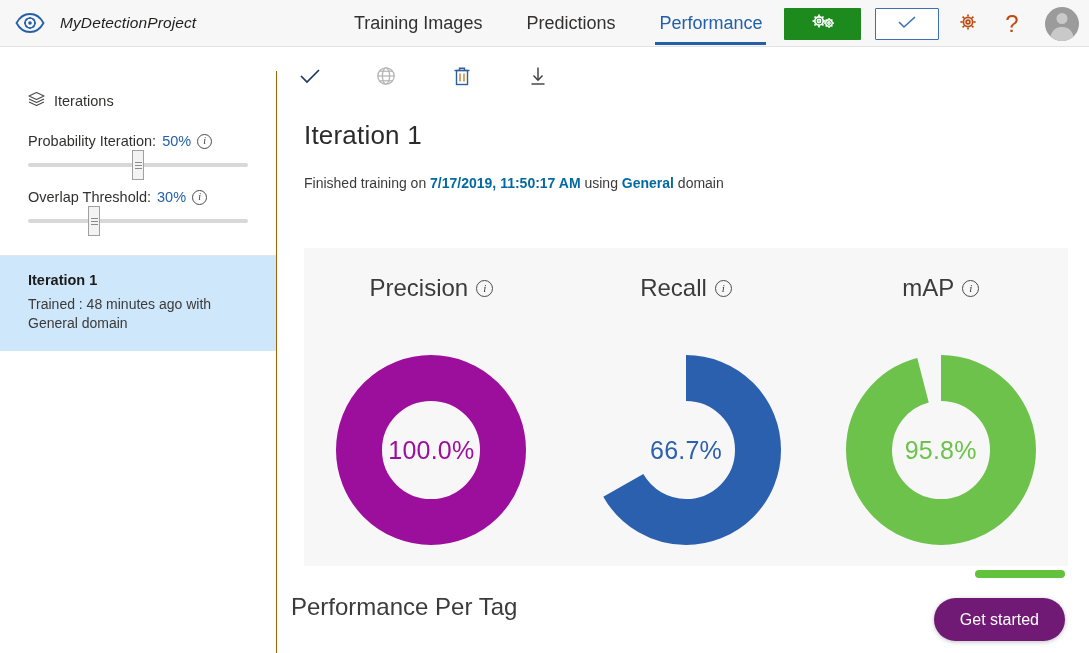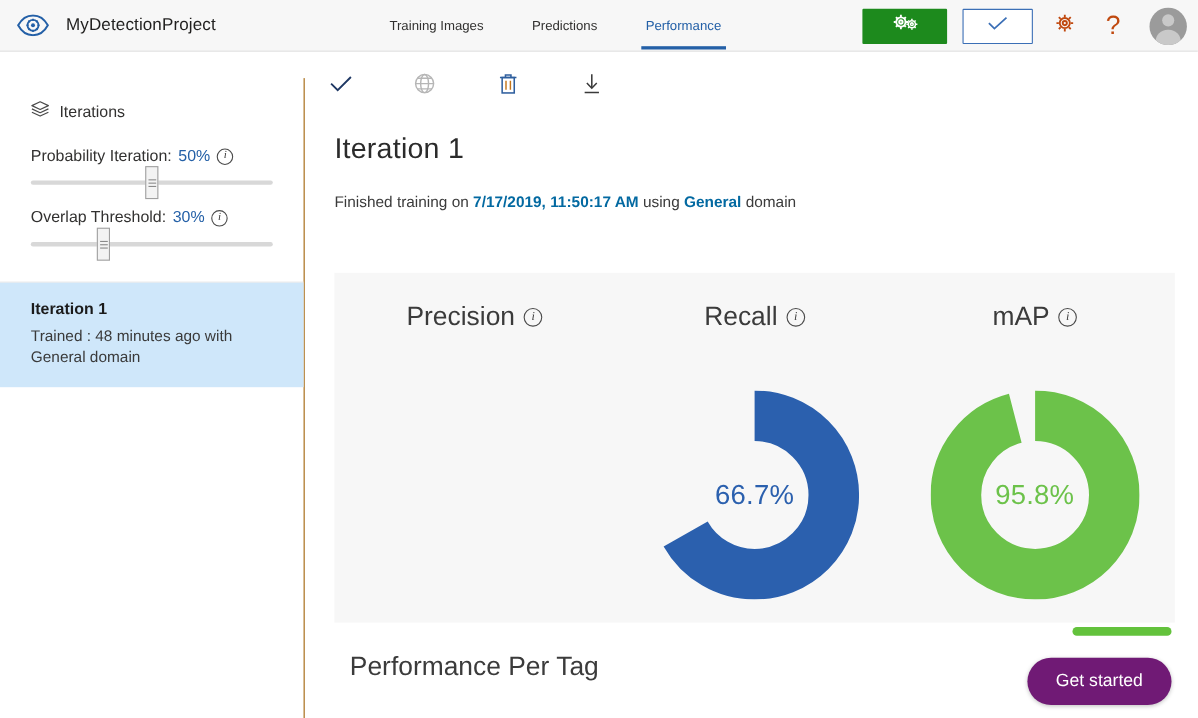--- a/index.html
+++ b/index.html
@@ -16,27 +16,27 @@
   
   .header {
     position:absolute; left:0; top:0; width:1089px; height:47px;
     background:#f7f7f7;
     border-bottom:1px solid #e2e2e2;
     display:flex; align-items:center;
   }
   .brand { display:flex; align-items:center; padding-left:14px; width:300px; }
   .brand-icon { width:32px; height:32px; display:flex; align-items:center; justify-content:center; }
   .brand-title {
-    font-size:15.5px; color:#201f1e; margin-left:14px; letter-spacing:.1px;
+    font-size:15.5px; color:#201f1e; margin-left:14px; letter-spacing:.1px;font-style:italic;
   }
 
   .nav { display:flex; align-items:stretch; height:47px; margin-left:32px; }
   .nav-tab {
     position:relative; display:flex; align-items:center; justify-content:center;
-    padding:0 22px; font-size:12px; color:#323130; cursor:pointer;
+    padding:0 22px; font-size:18px; color:#323130; cursor:pointer;
     height:47px;
   }
   .nav-tab.active { color:#2460a7; }
   .nav-tab.active::after {
     content:""; position:absolute; left:18px; right:18px; bottom:2px; height:3px;
     background:#2460a7;
   }
 
   .header-actions {
     position:absolute; right:10px; top:0; height:47px;
@@ -144,21 +144,21 @@
   .metric-title .info-circle { width:17px; height:17px; font-size:11px; }
   .donut { position:relative; margin-top:22px; }
   .donut svg { display:block; }
   .donut-val {
     position:absolute; left:0; right:0; top:0; bottom:0;
     display:flex; align-items:center; justify-content:center;
     font-size:25px; letter-spacing:.2px;
   }
 
   .perf-tag-title {
-    position:absolute; left:40px; top:545px; font-size:24px; color:#3b3b3b; font-weight:400;
+    position:absolute; left:13px; top:545px; font-size:24px; color:#3b3b3b; font-weight:400;
   }
 
   
   .pill-bar {
     position:absolute; right:24px; bottom:75px; width:90px; height:8px;
     background:#63c23c; border-radius:4px;
   }
   .get-started {
     position:absolute; right:24px; bottom:12px;
     background:#701a75; color:#ffffff; border:none; border-radius:22px;
@@ -376,20 +376,26 @@
     </div>
   </div>
 
   <div class="metrics">
 
     <div class="metric">
       <div class="metric-title">
         <span>Precision</span>
         <span class="info-circle">i</span>
       </div>
+      <div class="donut">
+        <svg width="190" height="190" viewBox="0 0 190 190">
+          <circle cx="95" cy="95" r="72" fill="none" stroke="#9c0f9c" stroke-width="46" stroke-dasharray="452.39 0.00" transform="rotate(-90 95 95)"></circle>
+        </svg>
+        <div class="donut-val" style="color:#9c0f9c">100.0%</div>
+      </div>
     </div>
 
     <div class="metric">
       <div class="metric-title">
         <span>Recall</span>
         <span class="info-circle">i</span>
       </div>
       <div class="donut">
         <svg width="190" height="190" viewBox="0 0 190 190">
           <circle cx="95" cy="95" r="72" fill="none" stroke="#2b60ae" stroke-width="46" stroke-dasharray="301.74 150.65" transform="rotate(-90 95 95)"></circle>

